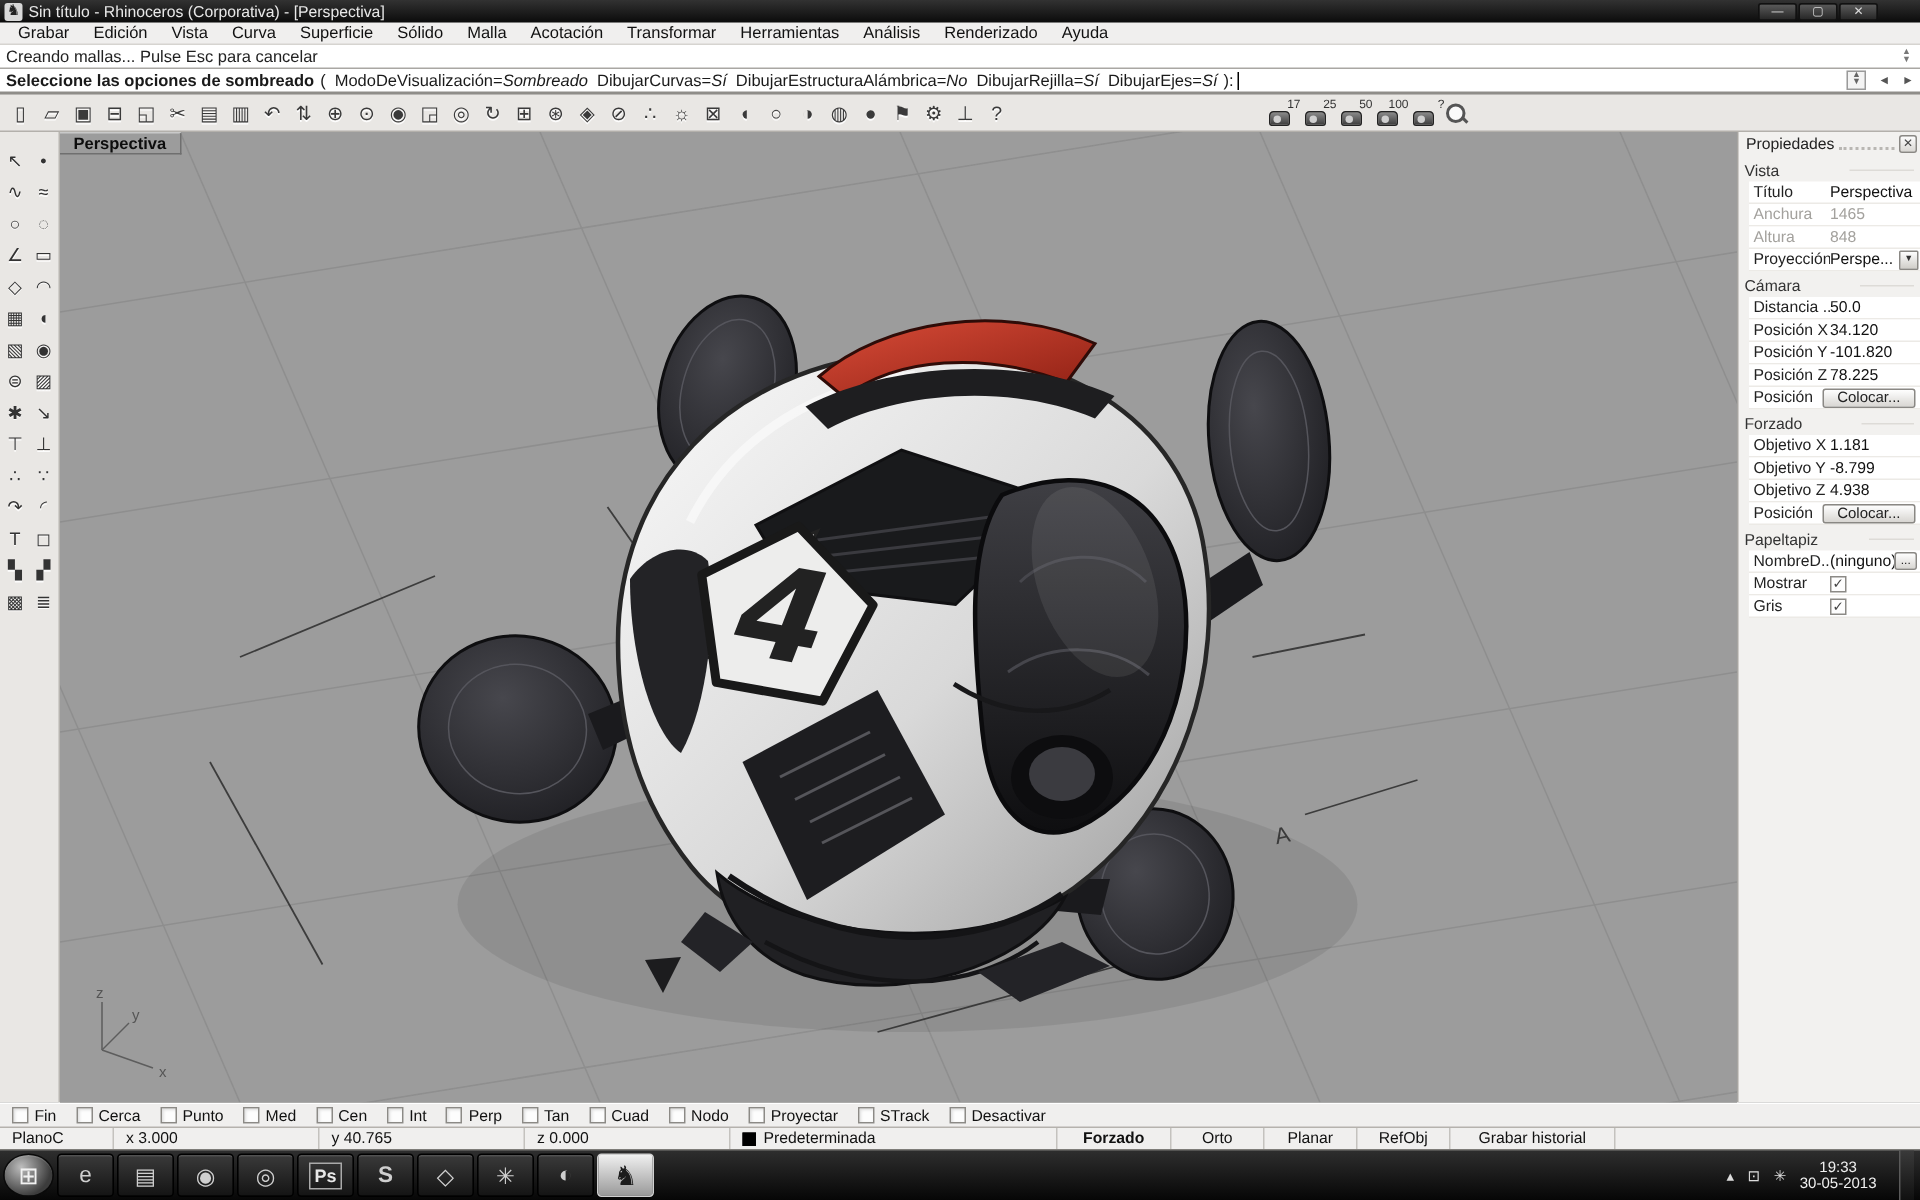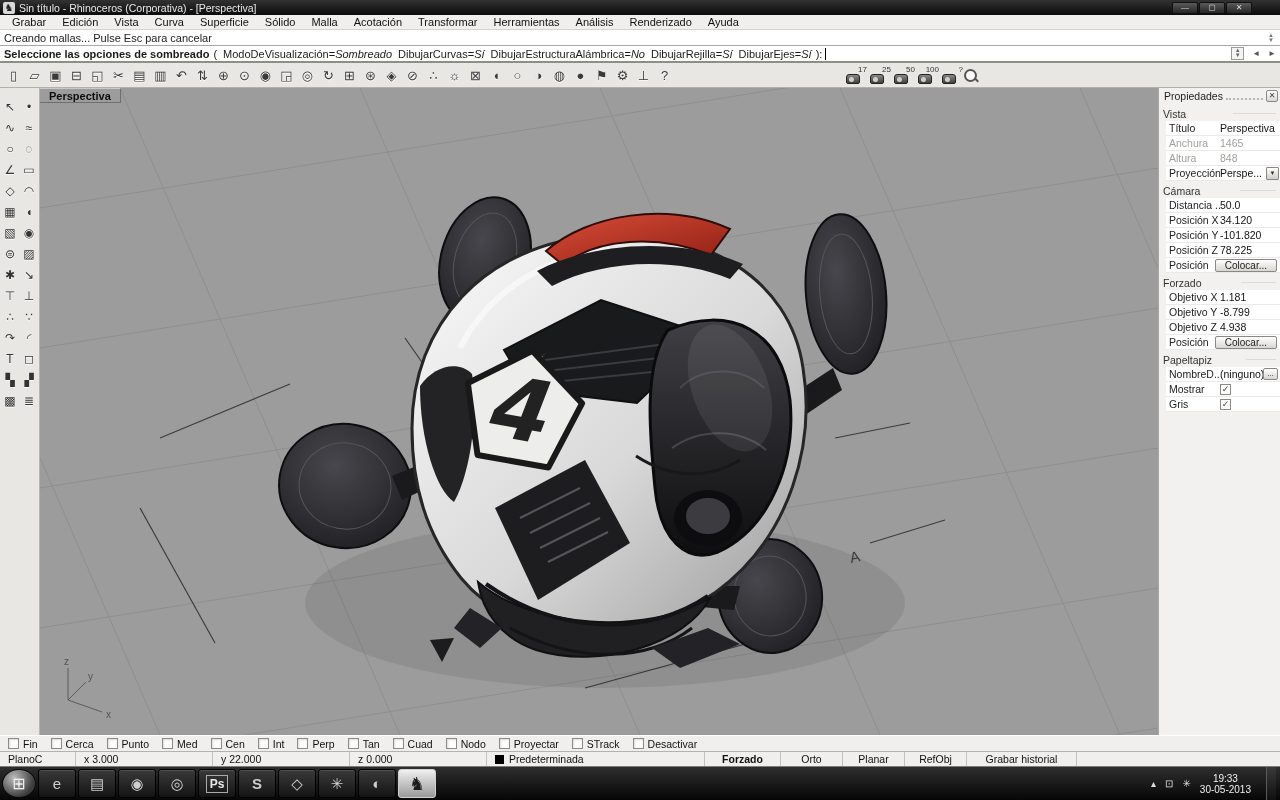--- a/index.html
+++ b/index.html
@@ -722,21 +722,21 @@
   <span class="seg seg-planoc">
 
         <span>PlanoC</span>
       </span>
       <span class="seg seg-coord">
 
         <span>x 3.000</span>
       </span>
       <span class="seg seg-coord">
 
-        <span>y 22.000</span>
+        <span>y 40.765</span>
       </span>
       <span class="seg seg-coord">
 
         <span>z 0.000</span>
       </span>
       <span class="seg seg-swatch">
         <span class="seg-swatch-box"></span>
         <span>Predeterminada</span>
       </span>
       <span class="seg seg-bold">

